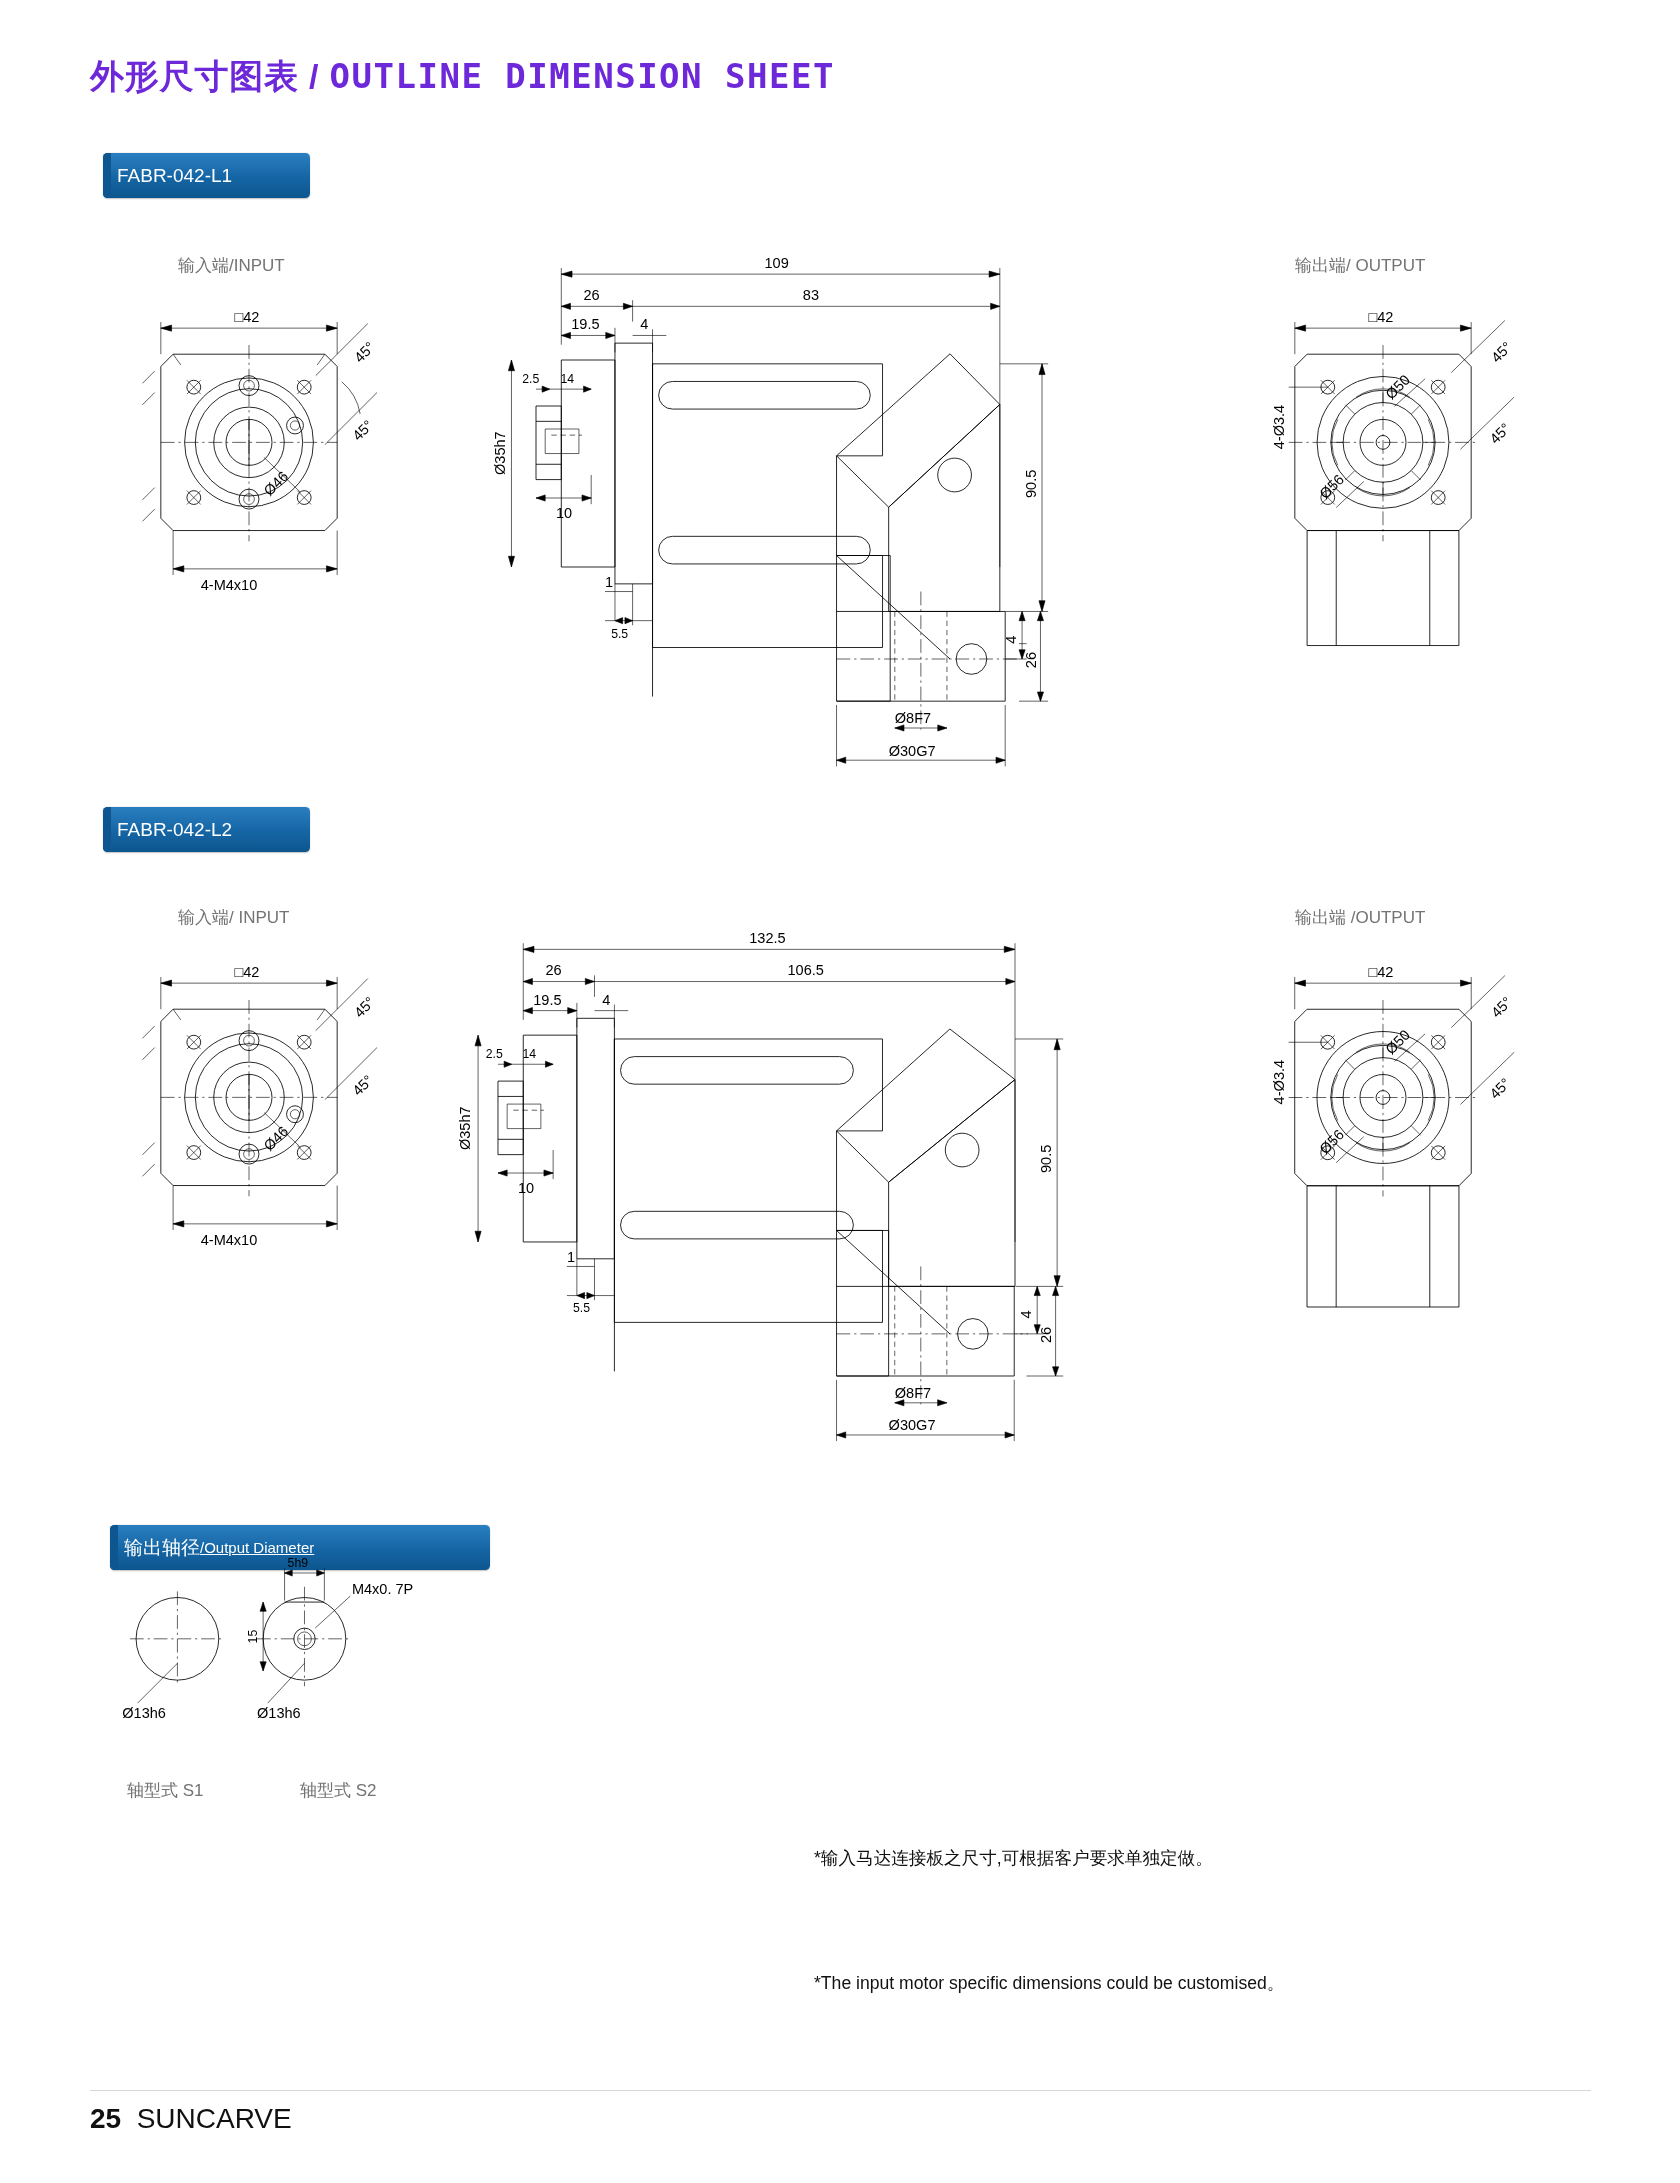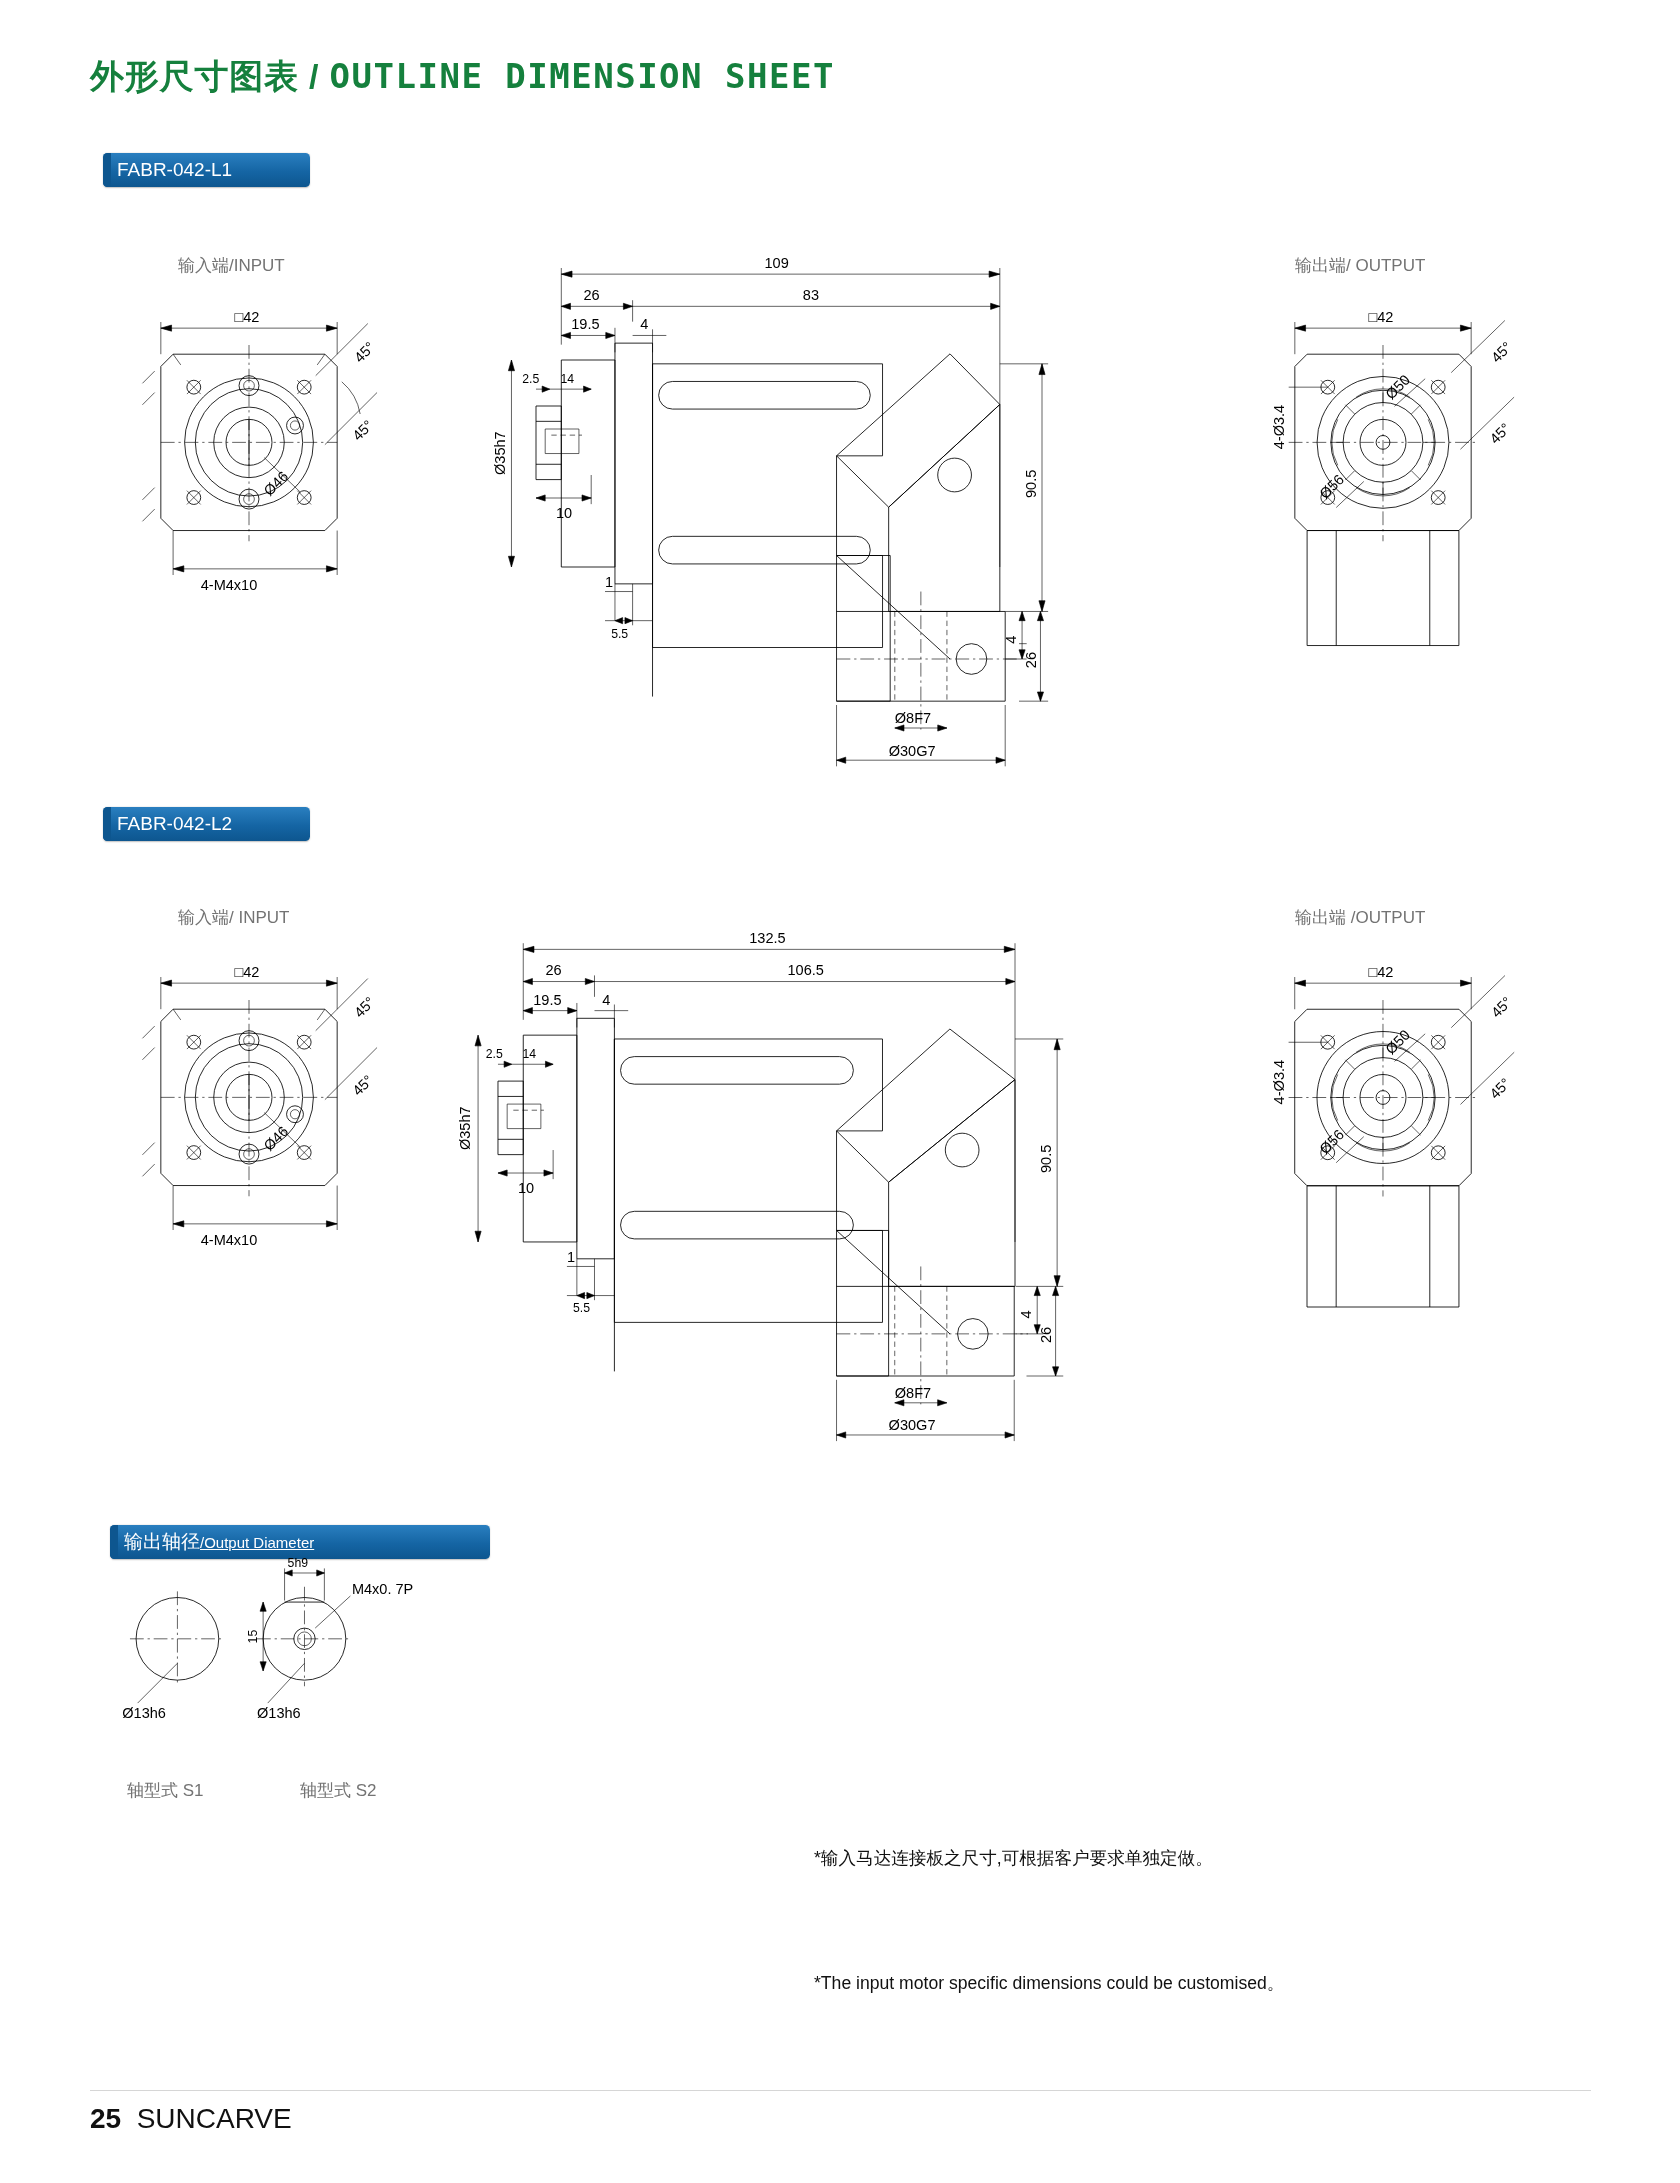--- a/index.html
+++ b/index.html
@@ -14,30 +14,30 @@
     overflow: hidden;
   }
   .page { position:absolute; inset:0; }
 
   
   .title {
     position:absolute;
     left:90px; top:54px;
     font-size:34px;
     font-weight:bold;
-    color:#15803d;
+    color:#6d28d9;
     letter-spacing:0.8px;
     white-space:nowrap;
   }
   .title .en { font-family:"DejaVu Sans Mono", monospace; letter-spacing:1.5px; }
 
   
   .chip {
     position:absolute;
-    height:34px;
+    height:45px;
     background:linear-gradient(to bottom,#2a7fc0 0%,#1565a4 55%,#0d568f 100%);
     border-radius:4.6px;
     color:#ffffff;
     font-size:19px;
     display:flex;
     align-items:center;
     padding:0 14px;
     white-space:nowrap;
     box-shadow:0 0.8px 1.5px rgba(0,0,0,.25);
   }

